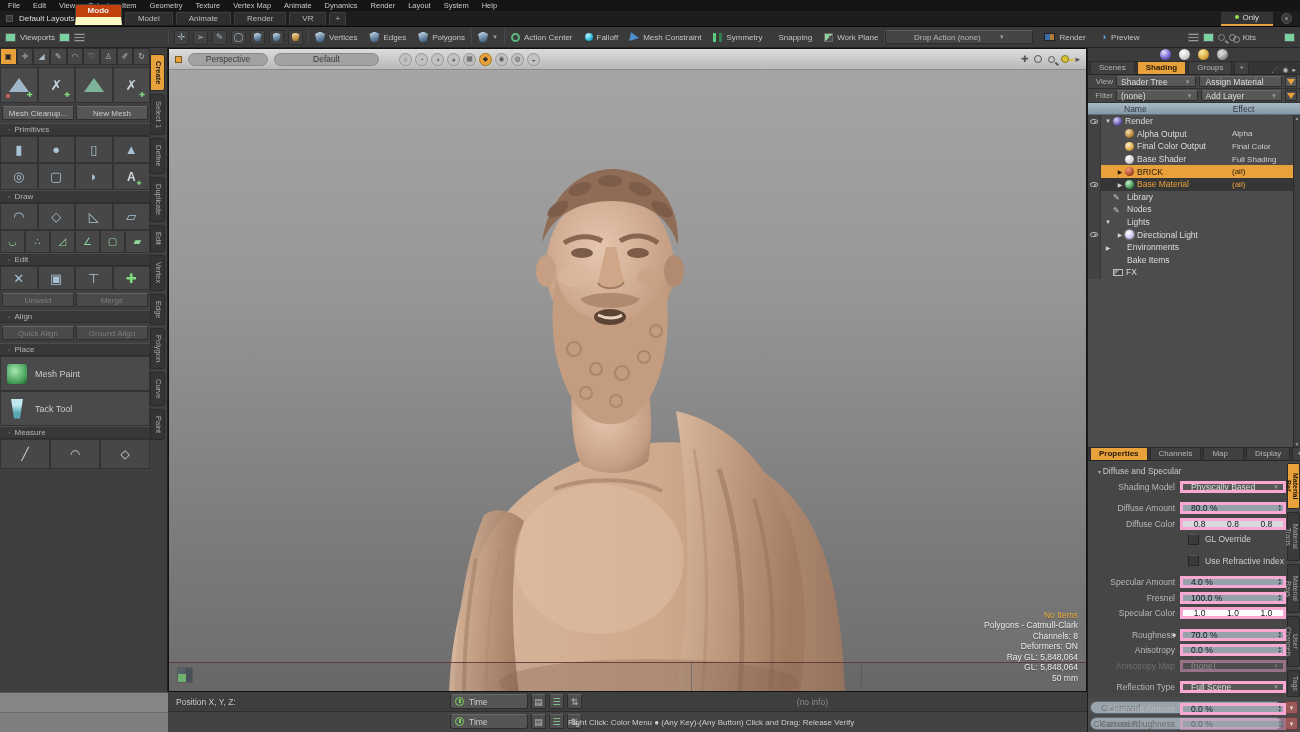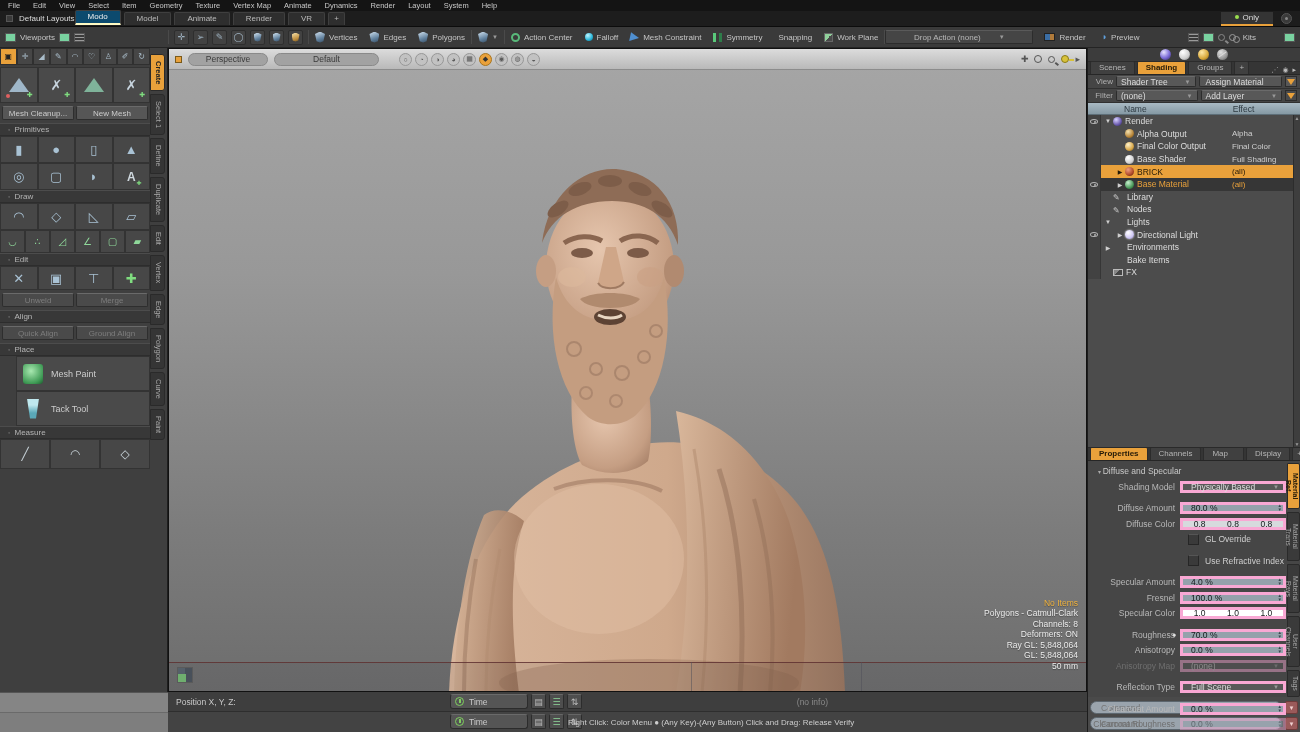--- a/index.html
+++ b/index.html
@@ -12,21 +12,21 @@
   #menubar span { cursor:default; }
 
   
   #layoutbar { position:absolute; left:0; top:11px; width:1300px; height:16px; background:#1d1d1d;
     display:flex; align-items:center; font-size:8px; border-bottom:1px solid #0c0c0c; }
   .lockic { width:7px; height:7px; background:#3a3a3a; border:1px solid #555; margin:0 6px 0 6px; }
   #layoutbar .preset { color:#ddd; }
   .ltabs { display:flex; gap:3px; align-items:flex-end; height:13px; }
   .ltab { background:#2e2e2e; border:1px solid #3f3f3f; border-bottom:none; color:#bbb;
     padding:1px 12px 2px; font-size:8px; border-radius:2px 2px 0 0; }
-  .ltab.active { background:#0c4a6e; color:#eee; border-bottom:2px solid #fef9c3; }
+  .ltab.active { background:#c2410c; color:#eee; border-bottom:8px solid #fef9c3;font-weight:bold; }
   .ltab.plus { padding:1px 5px 2px; }
   #layoutbar .spacer { flex:1; }
   .onlytab { display:flex; align-items:center; gap:4px; background:#343434; border-bottom:2px solid #e9a13b;
     padding:1px 14px 2px; color:#ddd; margin-right:8px; }
   .greendot { width:4px; height:4px; border-radius:50%; background:#9adf4e; }
   .roundbtn { width:11px; height:11px; border-radius:50%; background:#3a3a3a; border:1px solid #555;
     margin-right:8px; position:relative; }
   .roundbtn::after { content:""; position:absolute; left:3px; top:3px; width:3px; height:3px; border-radius:50%; background:#888; }
 
   
@@ -78,21 +78,21 @@
     border-radius:2px; color:#ccc; font-size:8px; display:flex; align-items:center; justify-content:center; }
   .tbbtn.dis { color:#7d7d7d; background:#4a4a4a; }
   .sechead { height:13px; background:#383838; border-top:1px solid #4c4c4c; border-bottom:1px solid #2d2d2d;
     color:#b5b5b5; font-size:8px; display:flex; align-items:center; padding-left:8px; gap:4px; }
   .sechead::before { content:"◦"; color:#8a8a8a; font-size:7px; }
   .icgrid { display:flex; flex-wrap:wrap; }
   .icgrid .icell { width:25%; height:27px; background:#474747; border:1px solid #333; display:flex; align-items:center; justify-content:center; font-size:13px; color:#a9c2d4; }
   .icgrid.six .icell { width:16.66%; height:23px; font-size:10px; color:#8fd89a; }
   .icgrid .icell .txtA { color:#cfd8de; font-size:12px; font-weight:bold; position:relative; }
   .icgrid .icell .txtA::after { content:"✚"; color:#7fdc7f; font-size:6px; position:absolute; right:-6px; bottom:-2px; }
-  .placeitem { display:flex; align-items:center; gap:8px; height:35px; background:#4a4a4a; border:1px solid #333; padding-left:6px; color:#ccc; font-size:9px;margin-left:16px; }
+  .placeitem { display:flex; align-items:center; gap:8px; height:35px; background:#4a4a4a; border:1px solid #333; padding-left:6px; color:#ccc; font-size:9px; }
   .pl-ic { width:20px; height:20px; border-radius:3px; }
   .pl-paint { background:radial-gradient(circle at 40% 35%,#a8e8b0,#3f9a55 70%,#1f5a30); }
   .pl-tack { background:linear-gradient(180deg,#bfe8ee 30%,#5aa8b8 70%); clip-path:polygon(20% 0,80% 0,65% 100%,35% 100%); }
   .pl-stitch { background:repeating-linear-gradient(90deg,#dfeef2 0 3px,#4a9a7a 3px 6px); border:1px solid #2e6e56; }
   .measrow { display:flex; }
   .measrow .icell { flex:1; height:30px; background:#474747; border:1px solid #333; display:flex; align-items:center; justify-content:center; color:#c9d4da; font-size:12px; }
   
   #vtabs { position:absolute; left:150px; top:6px; width:15px; display:flex; flex-direction:column; gap:3px; }
   .vtab { writing-mode:vertical-rl; font-size:7.5px; color:#a8a8a8; background:#353535; border:1px solid #2a2a2a;
     border-radius:0 3px 3px 0; padding:6px 1px; text-align:center; }
@@ -118,21 +118,21 @@
   .h-search::after { content:""; position:absolute; left:6px; top:6px; width:4px; height:1.5px; background:#555; transform:rotate(40deg); }
   .h-key { width:8px; height:8px; border-radius:50%; background:#d8c23a; border:1px solid #8a7a18; position:relative; }
   .h-key::after { content:""; position:absolute; left:7px; top:3px; width:5px; height:2px; background:#d8c23a; }
   #bust { position:absolute; left:255px; top:110px; }
   #vp-redline { position:absolute; left:0; top:613px; width:100%; height:1px; background:#5e3030; opacity:.85; }
   .vp-vline { position:absolute; top:613px; width:1px; height:31px; background:#4e4e58; opacity:.5; }
   #vp-floor { position:absolute; left:0; top:614px; width:100%; height:30px; background:rgba(40,40,48,.08); }
   #vp-axis { position:absolute; left:8px; bottom:8px; width:16px; height:16px; border:1px solid #5a5a5a;
     background:linear-gradient(90deg,#55606a 50%,#48505a 50%); }
   #vp-axis::after { content:""; position:absolute; left:0; bottom:0; width:8px; height:8px; background:#6faf6f; }
-  #vp-stats { position:absolute; right:8px; bottom:20px; text-align:right; font-size:8.5px; line-height:10.5px; color:#ececec; text-shadow:0 1px 1px rgba(0,0,0,.35); }
+  #vp-stats { position:absolute; right:8px; bottom:8px; text-align:right; font-size:8.5px; line-height:10.5px; color:#ececec; text-shadow:0 1px 1px rgba(0,0,0,.35); }
   #vp-stats .hl { color:#f0b23c; }
 
   
   #rightpanel { position:absolute; left:1087px; top:48px; width:213px; height:684px; background:#4a4a4a; border-left:1px solid #1c1c1c; font-size:8.5px; }
   #spheres { height:14px; background:#3c3c3c; display:flex; align-items:center; justify-content:center; gap:8px; border-bottom:1px solid #2a2a2a; }
   .sph { width:11px; height:11px; border-radius:50%; }
   .sph.purple { background:radial-gradient(circle at 35% 30%,#e6e2ff,#7a6ad8 55%,#2c2350); }
   .sph.white { background:radial-gradient(circle at 35% 30%,#ffffff,#cfcfcf 60%,#6e6e6e); }
   .sph.gold { background:radial-gradient(circle at 35% 30%,#ffe9a8,#d8a83a 60%,#6e5012); }
   .sph.gray { background:radial-gradient(circle at 35% 30%,#e2e2e2,#9a9a9a 60%,#4e4e4e); position:relative; }

